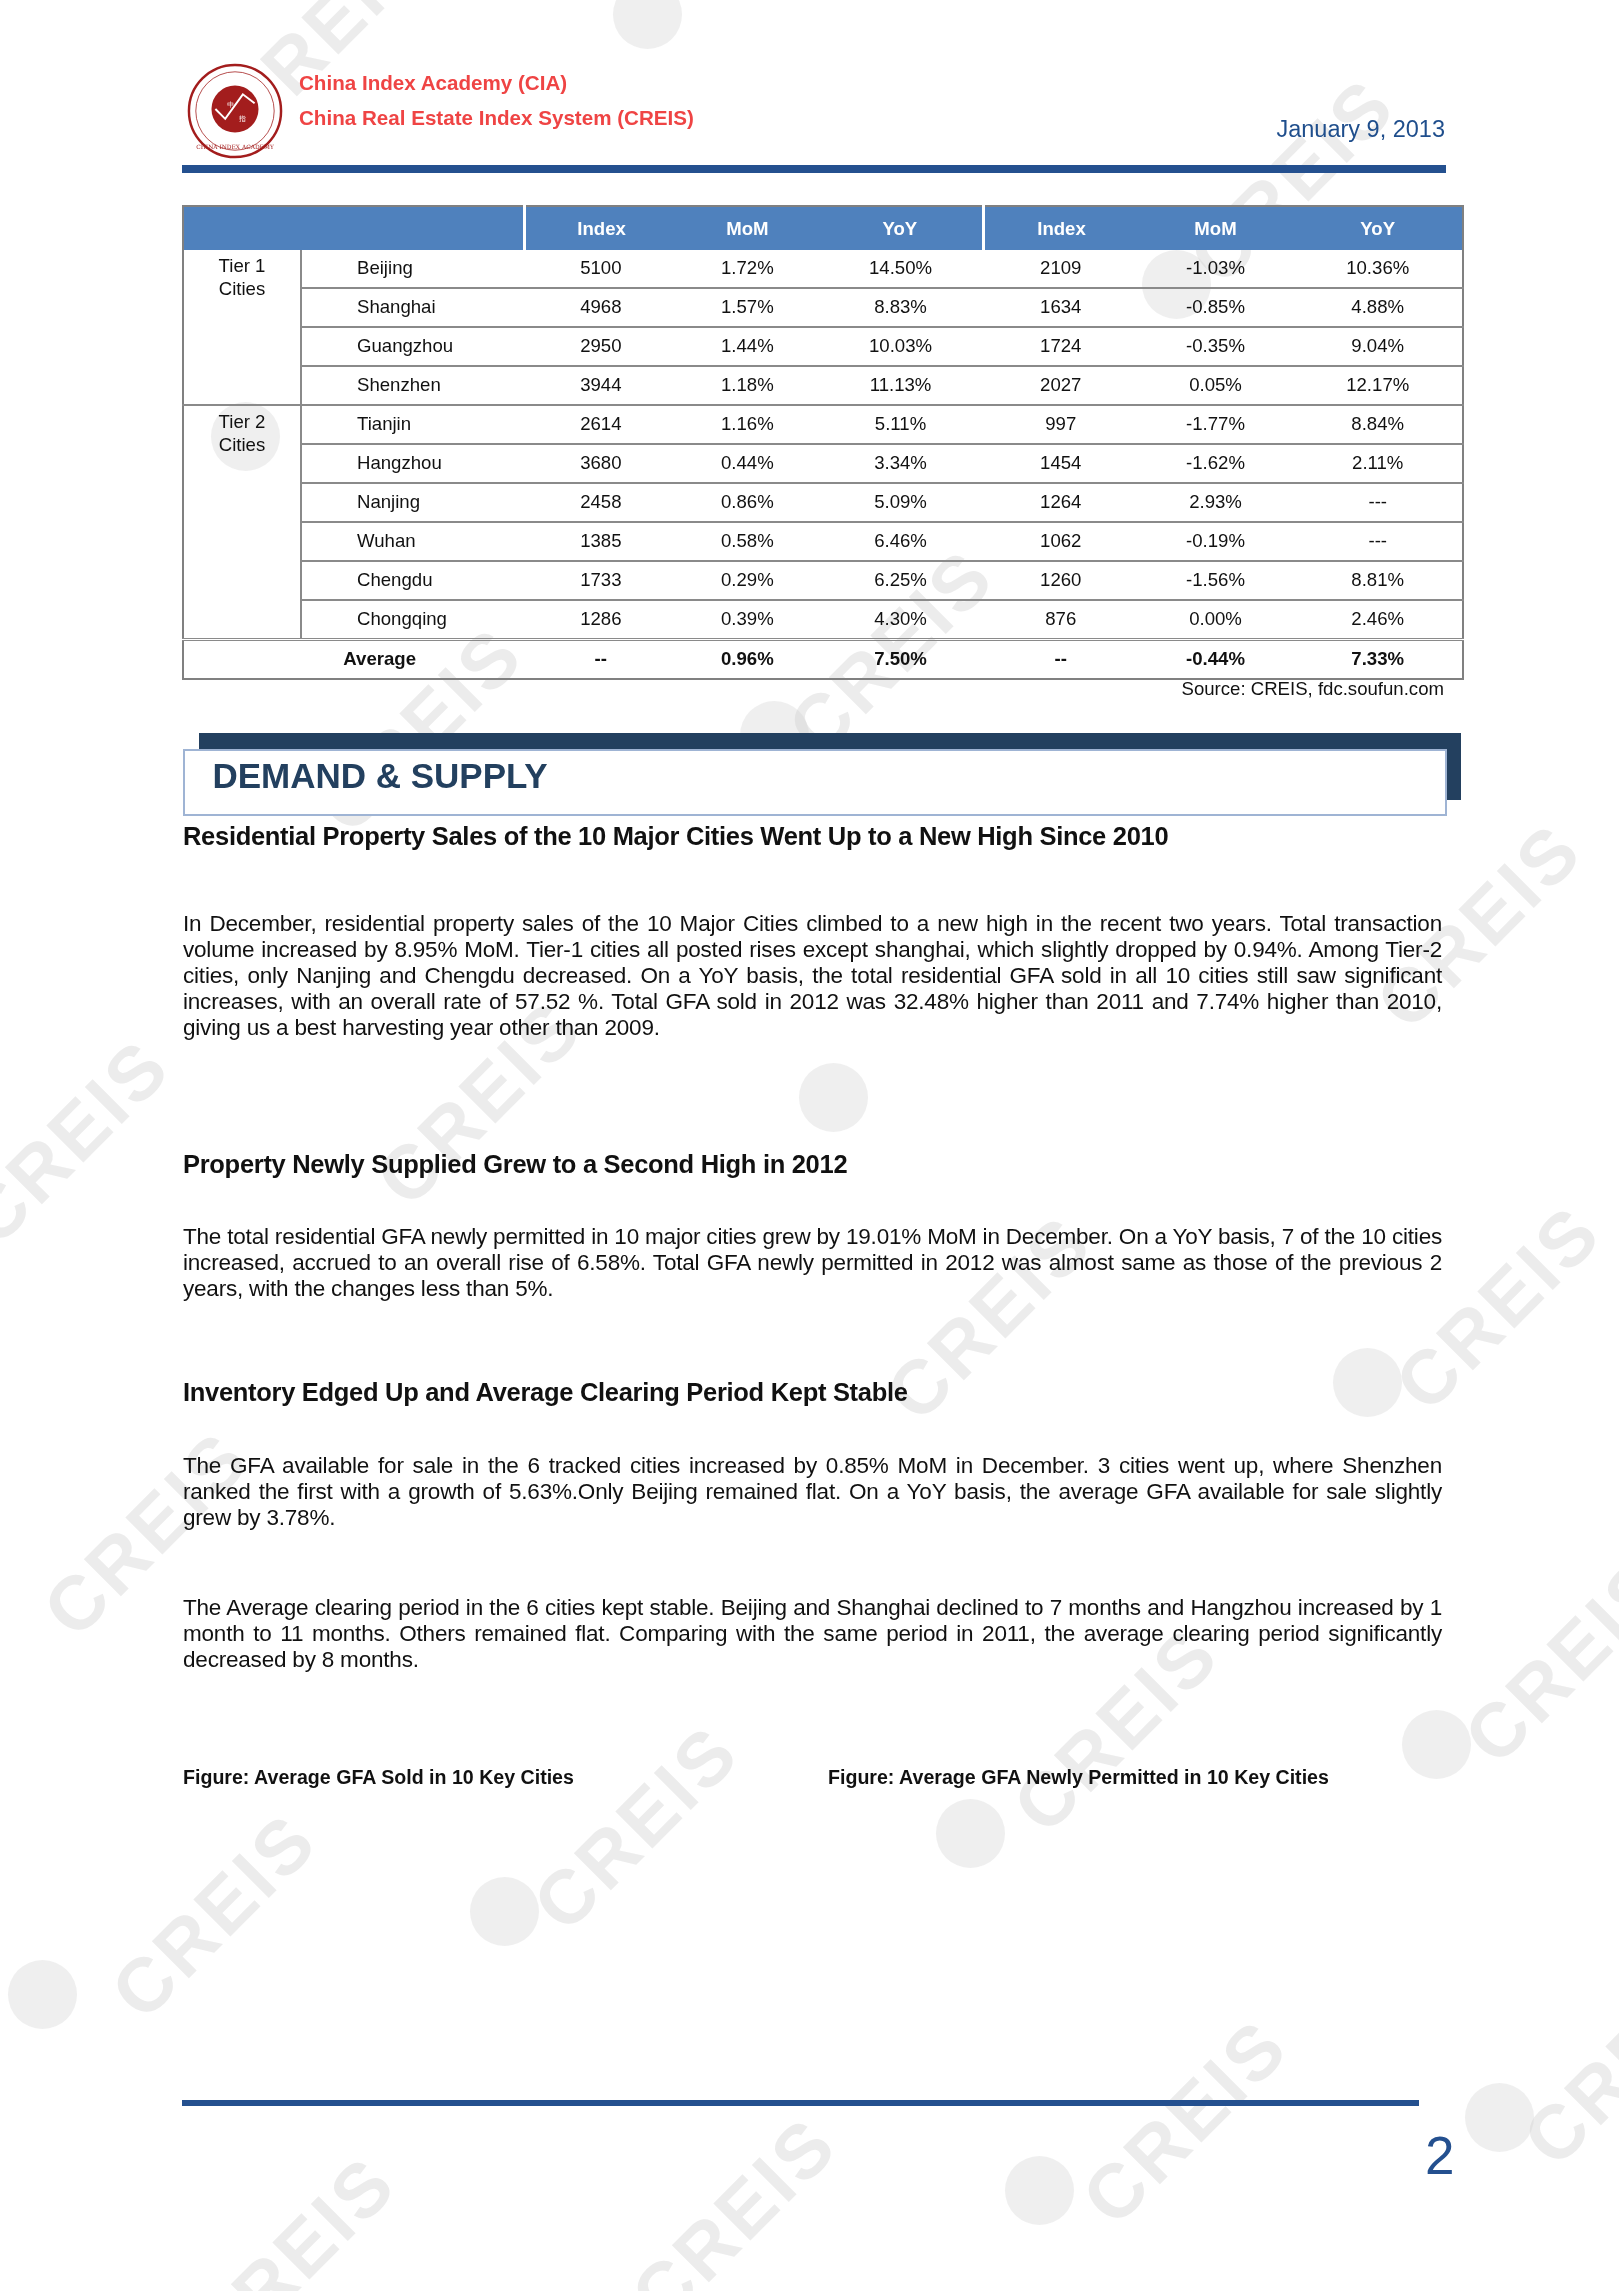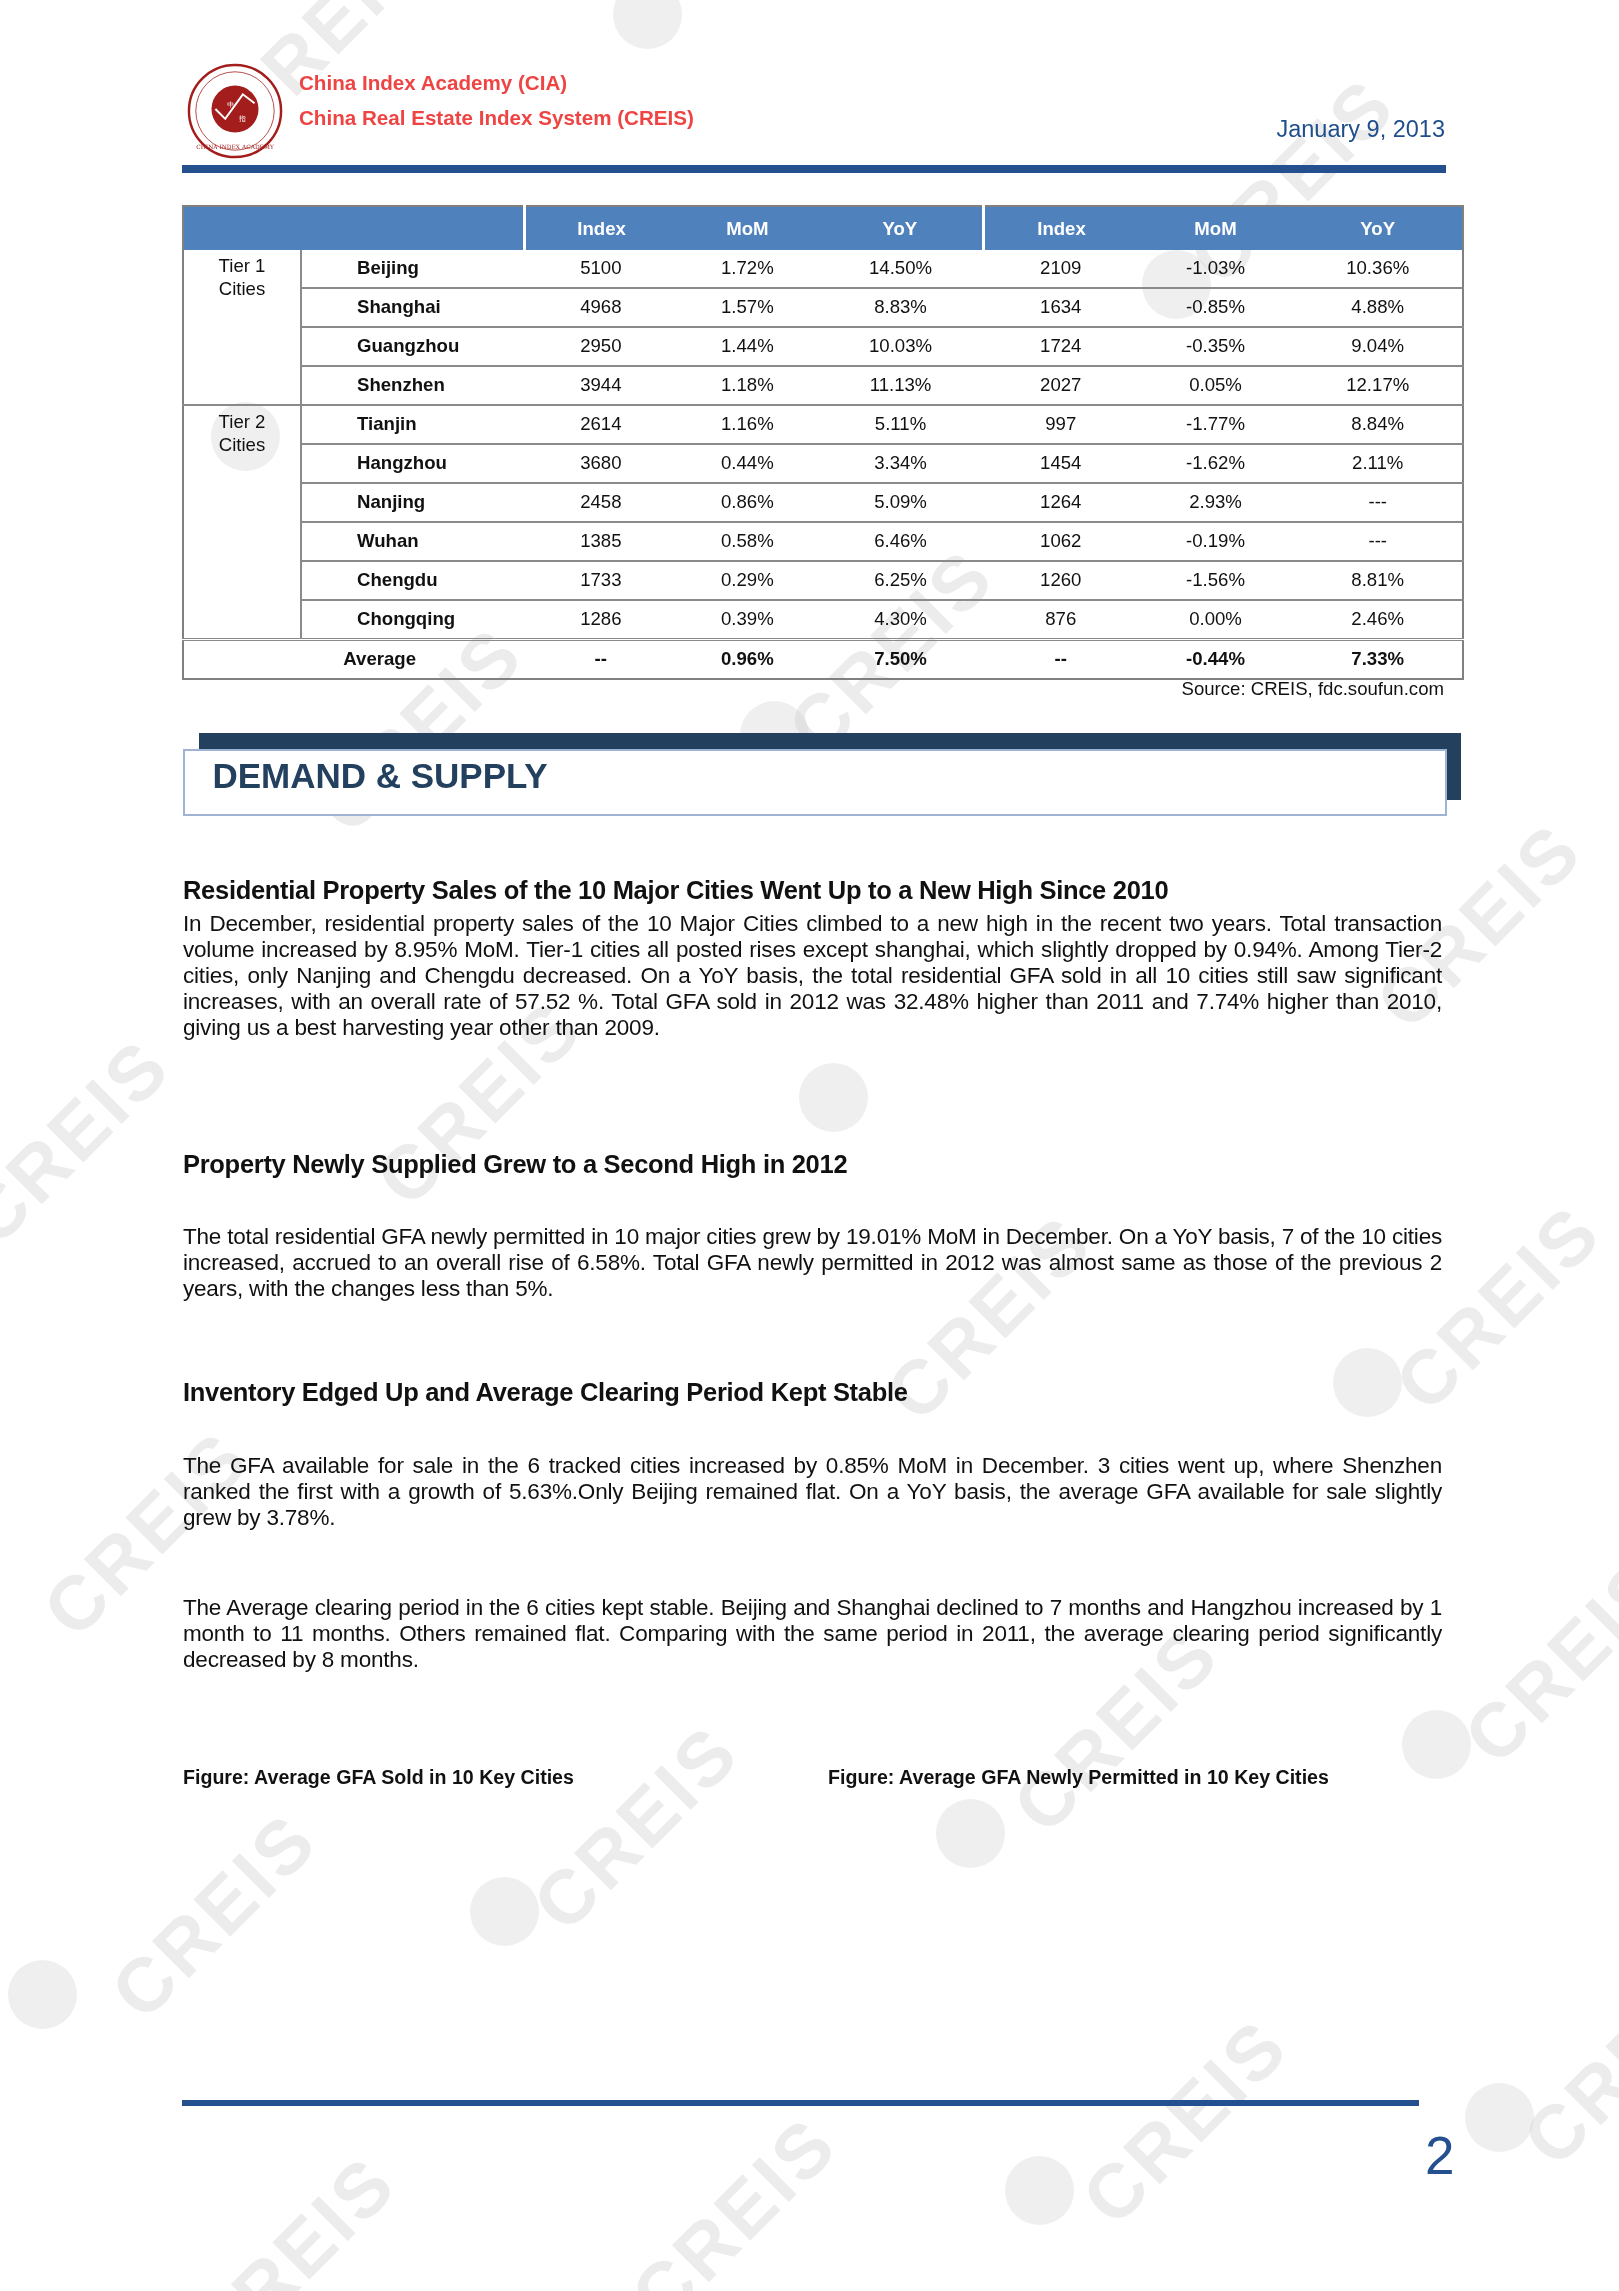--- a/index.html
+++ b/index.html
@@ -18,21 +18,21 @@
     .org2 { top: 106px; }
     .date { position: absolute; right: 174px; top: 116px; color: #1f4e8c; font-weight: normal; font-size: 23.5px; z-index: 2; }
     .hdr-rule { position: absolute; left: 182px; top: 165px; width: 1264px; height: 7.8px; background: #24508f; z-index: 2; }
 
     table.idx { position: absolute; left: 182px; top: 205px; width: 1282px; border-collapse: collapse;
       font-size: 18.6px; z-index: 2; border: 2.9px solid #808080; }
     table.idx th { background: #4f81bd; color: #fff; font-weight: bold; height: 35px; padding: 4px; text-align: center; }
     table.idx th.sep { border-right: 3.9px solid #ffffff; }
     table.idx td { height: 35px; padding: 0 0 2px 0; text-align: center; border-top: 2.9px solid #8a8a8a; }
     table.idx td.tier { vertical-align: top; border-right: 2.9px solid #8a8a8a; padding-top: 3.9px; line-height: 23.5px; width: 116px; }
-    table.idx td.city { text-align: left; padding-left: 55px; width: 167px; font-weight: bold; }
+    table.idx td.city { text-align: left; padding-left: 55px; width: 167px; }
     table.idx tr.avg td { font-weight: bold; border-top: 3.9px double #8a8a8a; }
     table.idx tr.first td { border-top: none; }
 
     .source { position: absolute; right: 175px; top: 678px; font-size: 18.6px; z-index: 2; }
 
     .sec-bar { position: absolute; left: 199px; top: 733px; width: 1262px; height: 67px; background: #23405f; z-index: 2; }
     .sec-box { position: absolute; left: 183px; top: 749px; width: 1260px; height: 63px; background: #fff;
       border: 2px solid #9fb4d4; z-index: 3; }
     .sec-title { position: absolute; left: 27.4px; top: 4.9px; font-size: 35px; font-weight: bold; color: #23405f; }
 
@@ -217,21 +217,21 @@
       </tr>
     </tbody>
 </table>
 <div class="source">Source: CREIS, fdc.soufun.com</div>
 
 <div class="sec-bar"></div>
 <div class="sec-box">
   <div class="sec-title">DEMAND &amp; SUPPLY</div>
 </div>
 
-<div class="h" style="top:876px;text-align:right;">Residential Property Sales of the 10 Major Cities Went Up to a New High Since 2010</div>
+<div class="h" style="top:822px;text-align:right;">Residential Property Sales of the 10 Major Cities Went Up to a New High Since 2010</div>
 <div class="p" style="top:911px;">In December, residential property sales of the 10 Major Cities climbed to a new high in the recent two years. Total transaction volume increased by 8.95% MoM. Tier-1 cities all posted rises except shanghai, which slightly dropped by 0.94%. Among Tier-2 cities, only Nanjing and Chengdu decreased. On a YoY basis, the total residential GFA sold in all 10 cities still saw significant increases, with an overall rate of 57.52 %. Total GFA sold in 2012 was 32.48% higher than 2011 and 7.74% higher than 2010, giving us a best harvesting year other than 2009.</div>
 
 <div class="h" style="top:1150px;">Property Newly Supplied Grew to a Second High in 2012</div>
 <div class="p" style="top:1224px;">The total residential GFA newly permitted in 10 major cities grew by 19.01% MoM in December. On a YoY basis, 7 of the 10 cities increased, accrued to an overall rise of 6.58%. Total GFA newly permitted in 2012 was almost same as those of the previous 2 years, with the changes less than 5%.</div>
 
 <div class="h" style="top:1378px;">Inventory Edged Up and Average Clearing Period Kept Stable</div>
 <div class="p" style="top:1453px;">The GFA available for sale in the 6 tracked cities increased by 0.85% MoM in December. 3 cities went up, where Shenzhen ranked the first with a growth of 5.63%.Only Beijing remained flat. On a YoY basis, the average GFA available for sale slightly grew by 3.78%.</div>
 <div class="p" style="top:1595px;">The Average clearing period in the 6 cities kept stable. Beijing and Shanghai declined to 7 months and Hangzhou increased by 1 month to 11 months. Others remained flat. Comparing with the same period in 2011, the average clearing period significantly decreased by 8 months.</div>
 
 <div class="fig" style="left:183px;top:1766px;">Figure: Average GFA Sold in 10 Key Cities</div>

